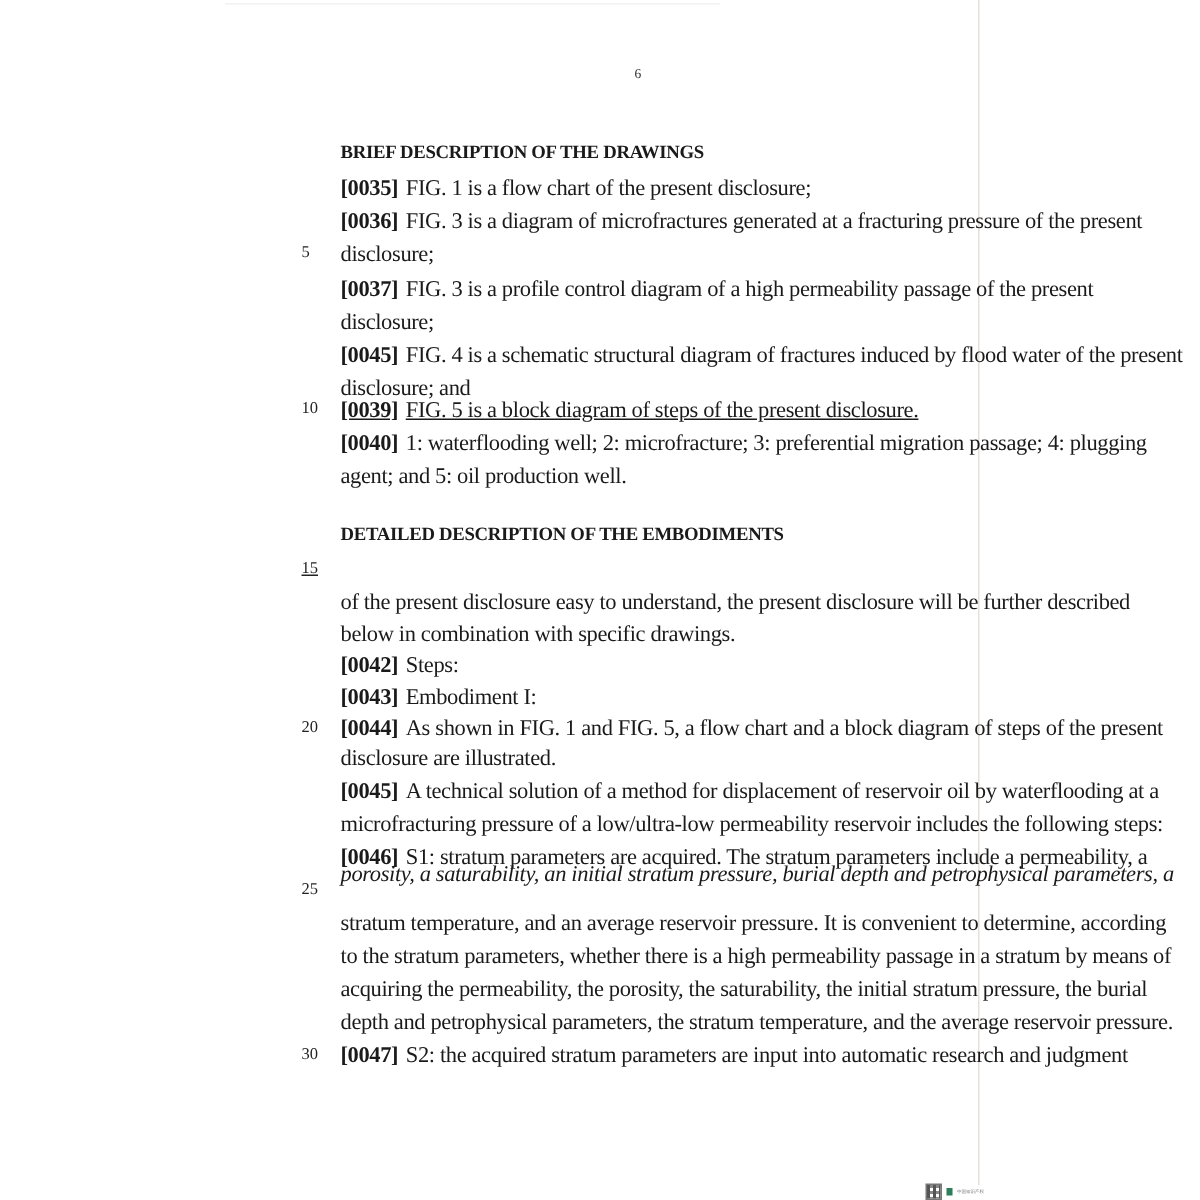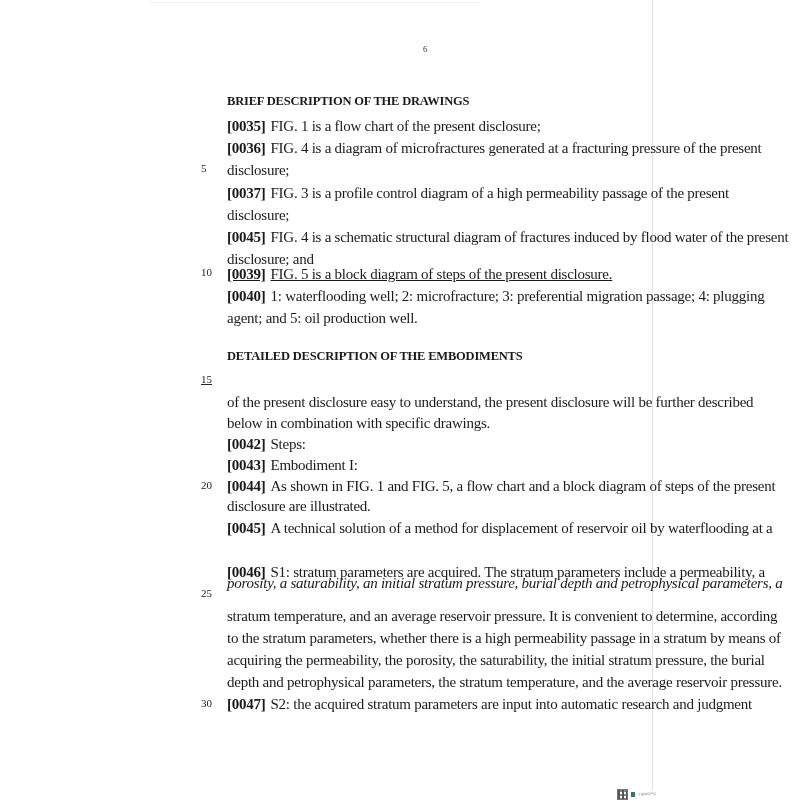--- a/index.html
+++ b/index.html
@@ -105,21 +105,21 @@
 
 <div class="page">
   <div class="page-edge-top"></div>
   <div class="page-edge-right"></div>
 
   <div class="page-number">6</div>
 
   <div class="heading" style="top:94px;">BRIEF DESCRIPTION OF THE DRAWINGS</div>
 
   <div class="line" style="top:118px;"><span class="para-num">[0035]</span><span>FIG. 1 is a flow chart of the present disclosure;</span></div>
-  <div class="line justify" style="top:140px;"><span class="para-num">[0036]</span><span>FIG. 4 is a diagram of microfractures generated at a fracturing pressure of the present</span></div>
+  <div class="line justify" style="top:140px;"><span class="para-num">[0036]</span><span>FIG. 3 is a diagram of microfractures generated at a fracturing pressure of the present</span></div>
   <div class="line-marker" style="top:162px;">5</div>
   <div class="line" style="top:162px;"><span>disclosure;</span></div>
   <div class="line justify" style="top:185px;"><span class="para-num">[0037]</span><span>FIG. 3 is a profile control diagram of a high permeability passage of the present</span></div>
   <div class="line" style="top:207px;"><span>disclosure;</span></div>
   <div class="line justify" style="top:229px;"><span class="para-num">[0045]</span><span>FIG. 4 is a schematic structural diagram of fractures induced by flood water of the present</span></div>
   <div class="line" style="top:251px;"><span>disclosure; and</span></div>
   <div class="line-marker" style="top:266px;">10</div>
   <div class="line" style="top:266px;text-decoration:underline;"><span class="para-num">[0039]</span><span>FIG. 5 is a block diagram of steps of the present disclosure.</span></div>
   <div class="line justify" style="top:288px;"><span class="para-num">[0040]</span><span>1: waterflooding well; 2: microfracture; 3: preferential migration passage; 4: plugging</span></div>
   <div class="line" style="top:310px;"><span>agent; and 5: oil production well.</span></div>
@@ -128,20 +128,21 @@
 
   <div class="line-marker" style="top:373px;text-decoration:underline;">15</div>
   <div class="line justify" style="top:394px;"><span>of the present disclosure easy to understand, the present disclosure will be further described</span></div>
   <div class="line" style="top:415px;"><span>below in combination with specific drawings.</span></div>
   <div class="line" style="top:436px;"><span class="para-num">[0042]</span><span>Steps:</span></div>
   <div class="line" style="top:457px;"><span class="para-num">[0043]</span><span>Embodiment I:</span></div>
   <div class="line-marker" style="top:479px;">20</div>
   <div class="line justify" style="top:478px;"><span class="para-num">[0044]</span><span>As shown in FIG. 1 and FIG. 5, a flow chart and a block diagram of steps of the present</span></div>
   <div class="line" style="top:498px;"><span>disclosure are illustrated.</span></div>
   <div class="line justify" style="top:520px;"><span class="para-num">[0045]</span><span>A technical solution of a method for displacement of reservoir oil by waterflooding at a</span></div>
+  <div class="line justify" style="top:542px;"><span>microfracturing pressure of a low/ultra-low permeability reservoir includes the following steps:</span></div>
   <div class="line justify" style="top:564px;"><span class="para-num">[0046]</span><span>S1: stratum parameters are acquired. The stratum parameters include a permeability, a</span></div>
   <div class="line-marker" style="top:587px;">25</div>
   <div class="line justify" style="top:575px;font-style:italic;"><span>porosity, a saturability, an initial stratum pressure, burial depth and petrophysical parameters, a</span></div>
   <div class="line justify" style="top:608px;"><span>stratum temperature, and an average reservoir pressure. It is convenient to determine, according</span></div>
   <div class="line justify" style="top:630px;"><span>to the stratum parameters, whether there is a high permeability passage in a stratum by means of</span></div>
   <div class="line justify" style="top:652px;"><span>acquiring the permeability, the porosity, the saturability, the initial stratum pressure, the burial</span></div>
   <div class="line justify" style="top:674px;"><span>depth and petrophysical parameters, the stratum temperature, and the average reservoir pressure.</span></div>
   <div class="line-marker" style="top:697px;">30</div>
   <div class="line justify" style="top:696px;"><span class="para-num">[0047]</span><span>S2: the acquired stratum parameters are input into automatic research and judgment</span></div>
 

